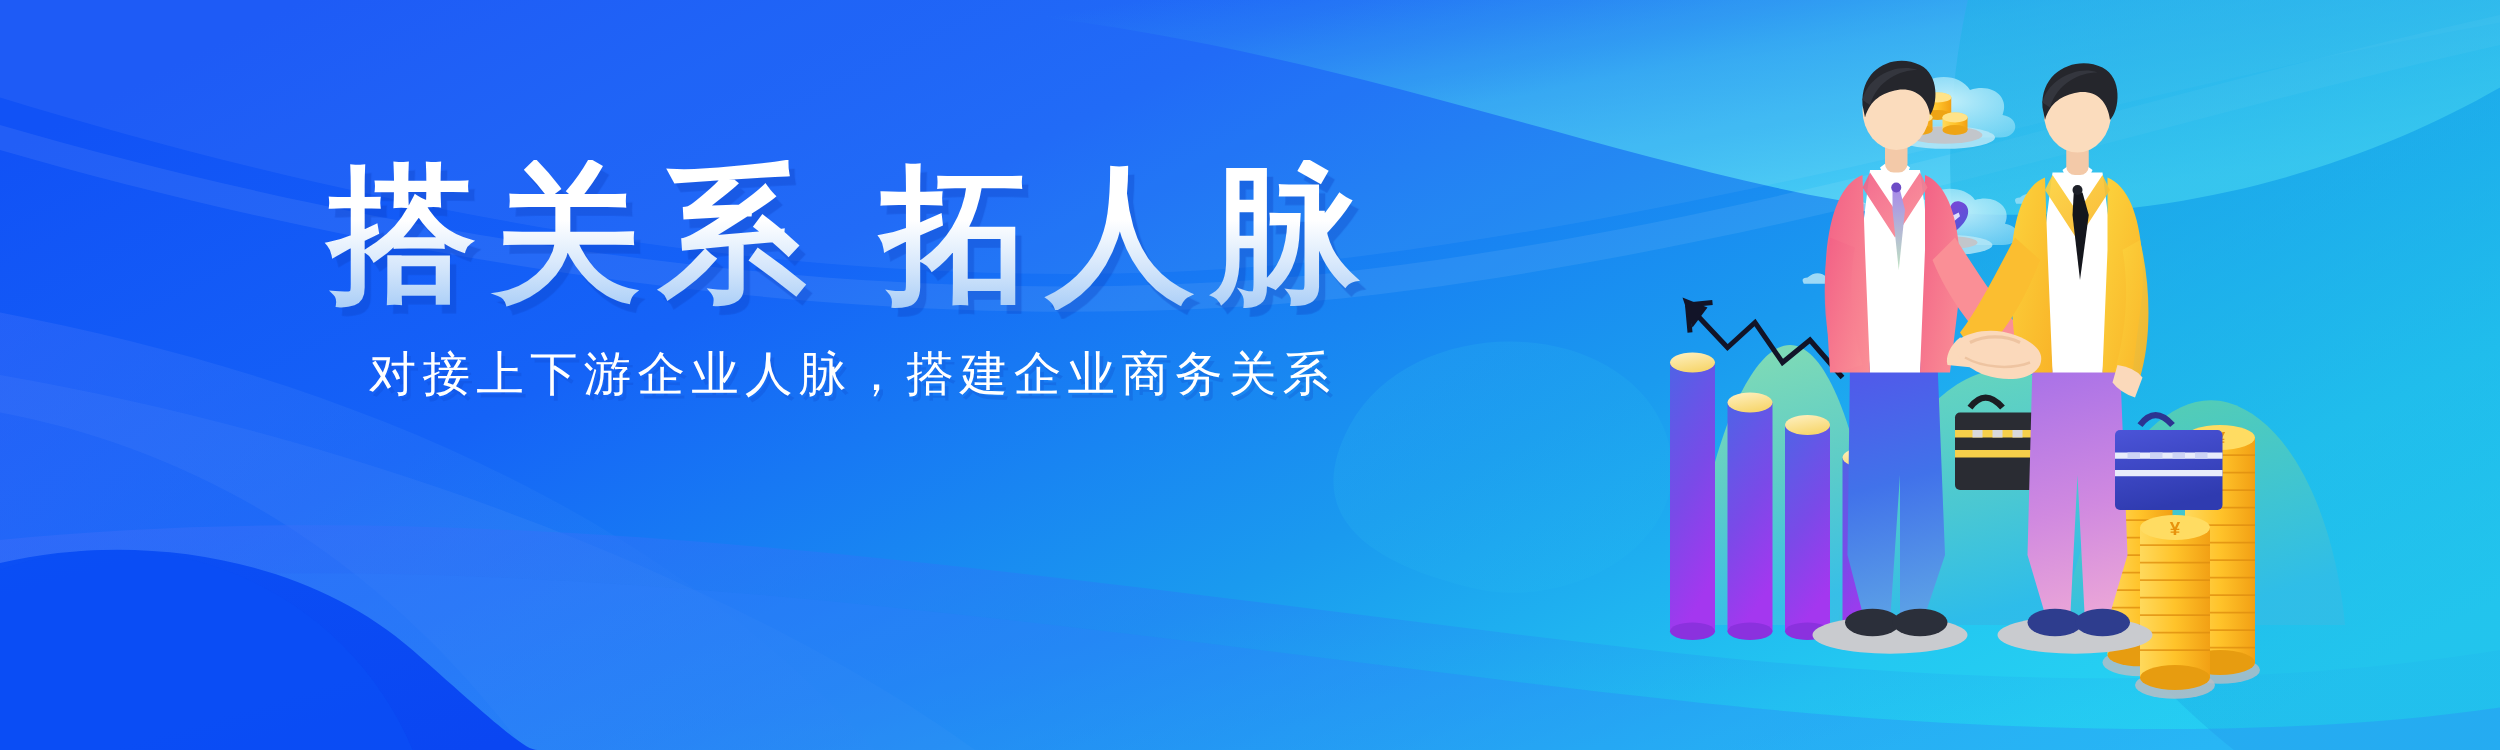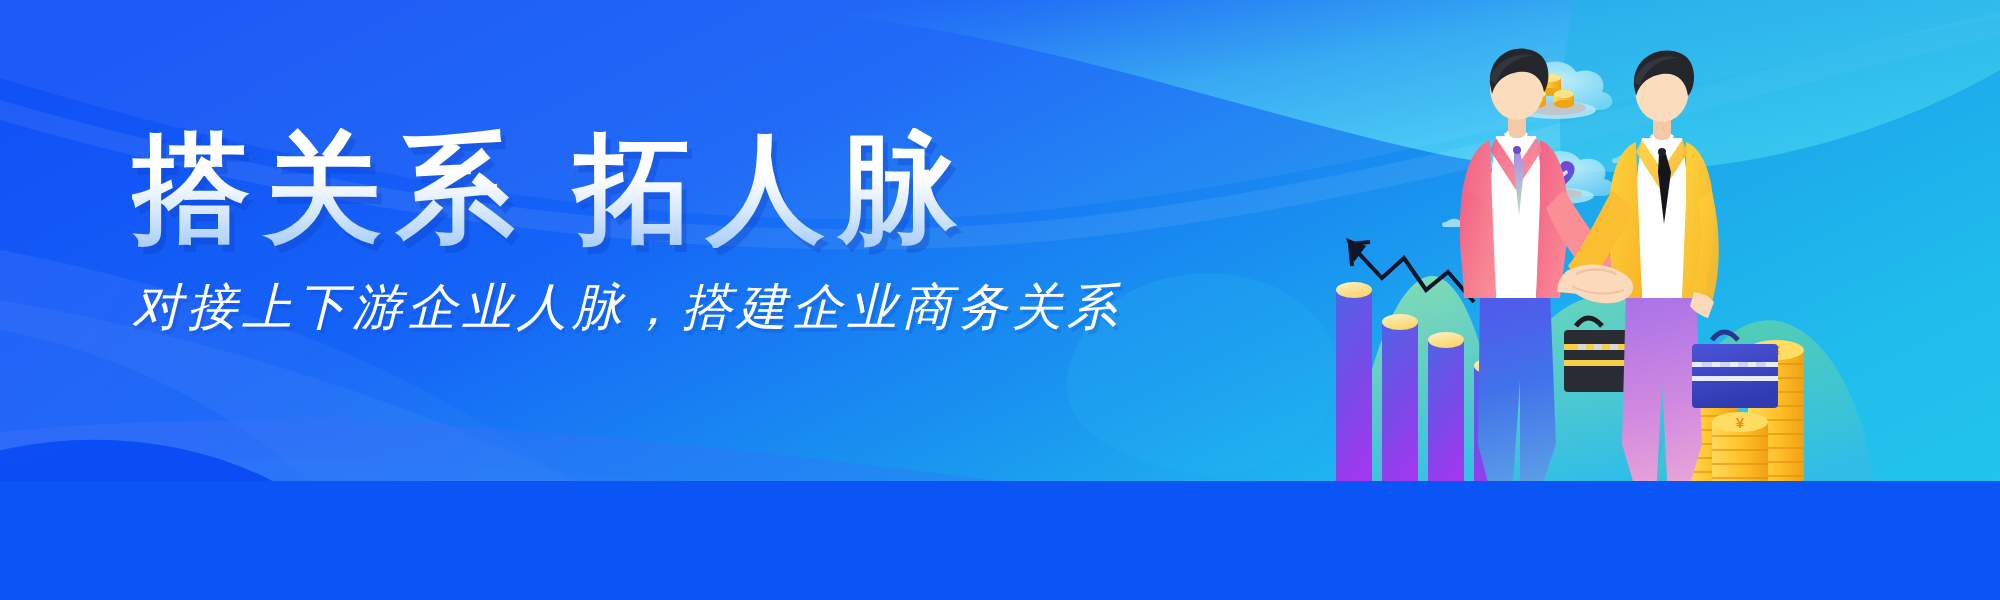--- a/index.html
+++ b/index.html
@@ -5,23 +5,24 @@
   * { margin:0; padding:0; box-sizing:border-box; }
   html,body { background:#0b54f5; }
   body {
     width:2000px; height:600px;
     font-family:"Liberation Sans", sans-serif;
     overflow:hidden;
   }
 
   #banner {
     position:relative;
-    width:2000px; height:481px;
+    width:2000px; height:600px;
     overflow:hidden;
     background:linear-gradient(100deg,#1152f6 0%, #1563f7 28%, #1a93ee 60%, #21c4f0 82%, #26d3f2 100%);
+    text-align:center;
   }
 
   .layer { position:absolute; top:0; left:0; width:2000px; height:600px; }
 
   
   #text-block {
     position:absolute;
     left:132px; top:128px;
     width:1100px;
   }
@@ -33,27 +34,26 @@
     white-space:nowrap;
     background:linear-gradient(180deg,#ffffff 0%,#ffffff 40%,#d4e6fb 72%,#a8cdf7 100%);
     -webkit-background-clip:text;
     background-clip:text;
     color:transparent;
     -webkit-text-fill-color:transparent;
     filter:drop-shadow(5px 7px 0px rgba(10,60,190,0.30));
   }
   #subheadline {
     margin-top:26px;
-    font-size:50px;
+    font-size:38px;
     font-weight:500;
     letter-spacing:5px;
     color:#ffffff;
     white-space:nowrap;
     text-shadow:3px 4px 0 rgba(12,62,190,0.22);
-    font-style:italic;
   }
 
   
   #illustration {
     position:absolute;
     left:1320px; top:40px;
     width:560px; height:520px;
   }
   #illustration svg { display:block; }
 </style>

